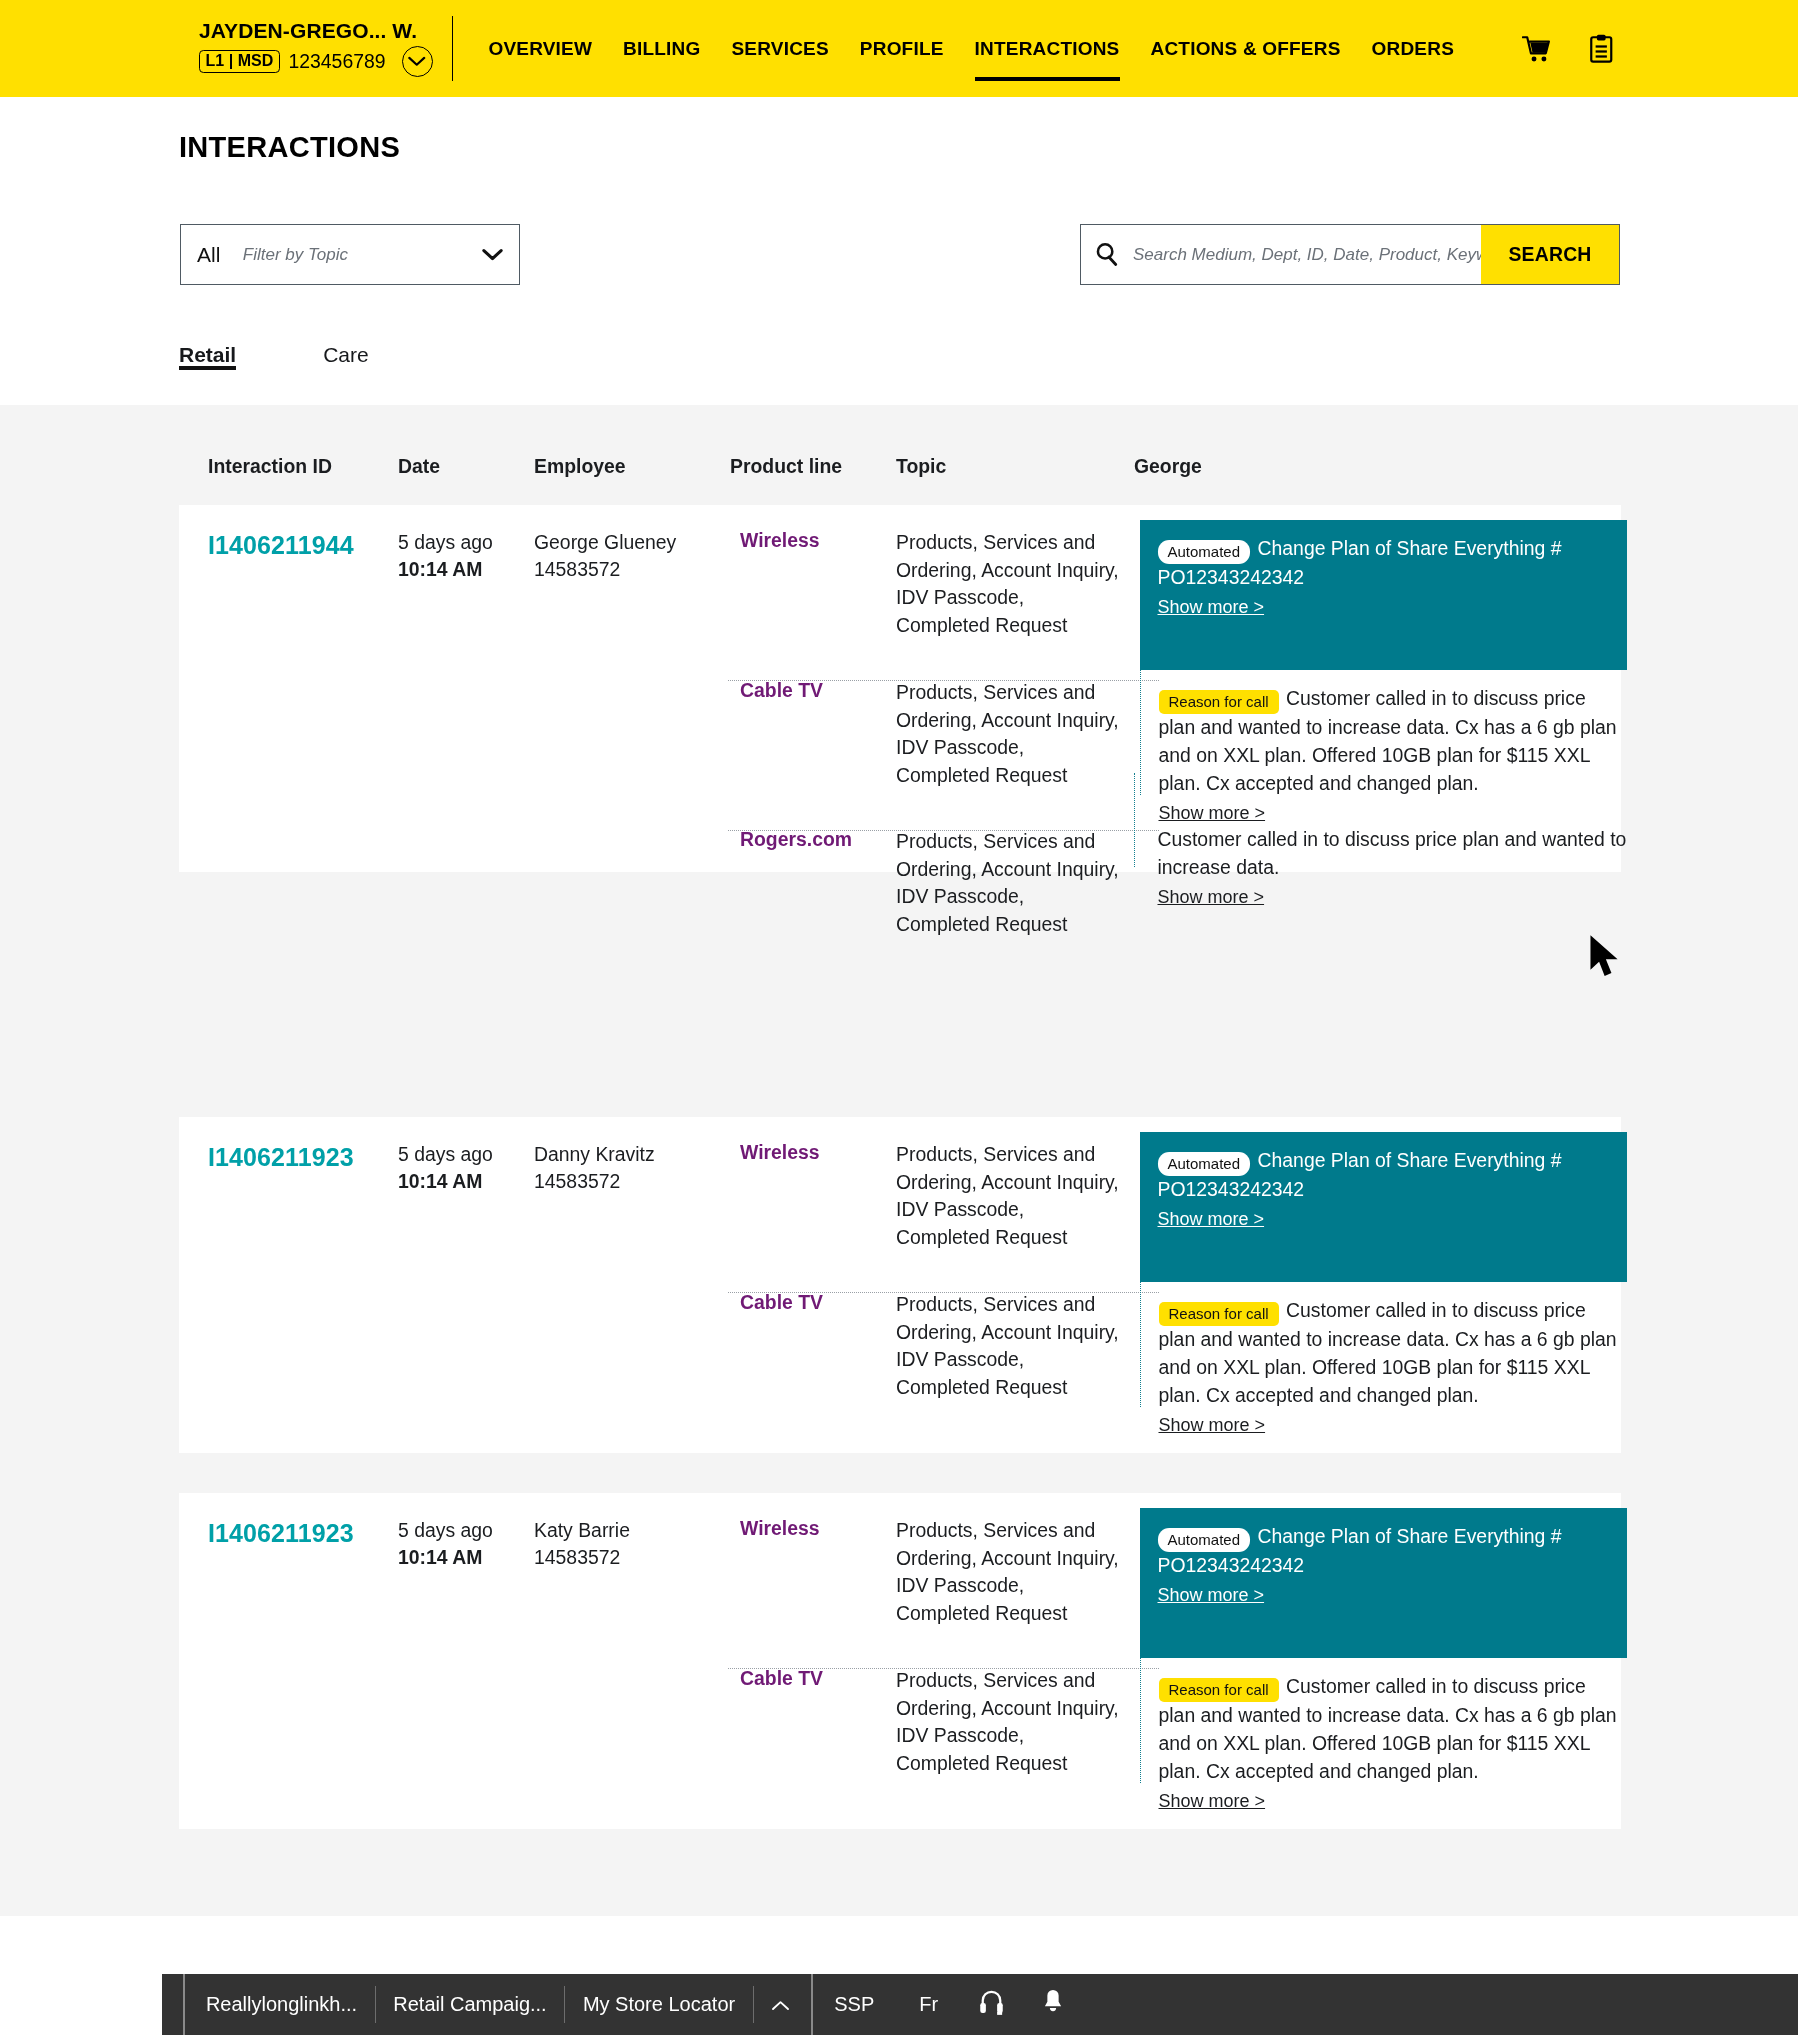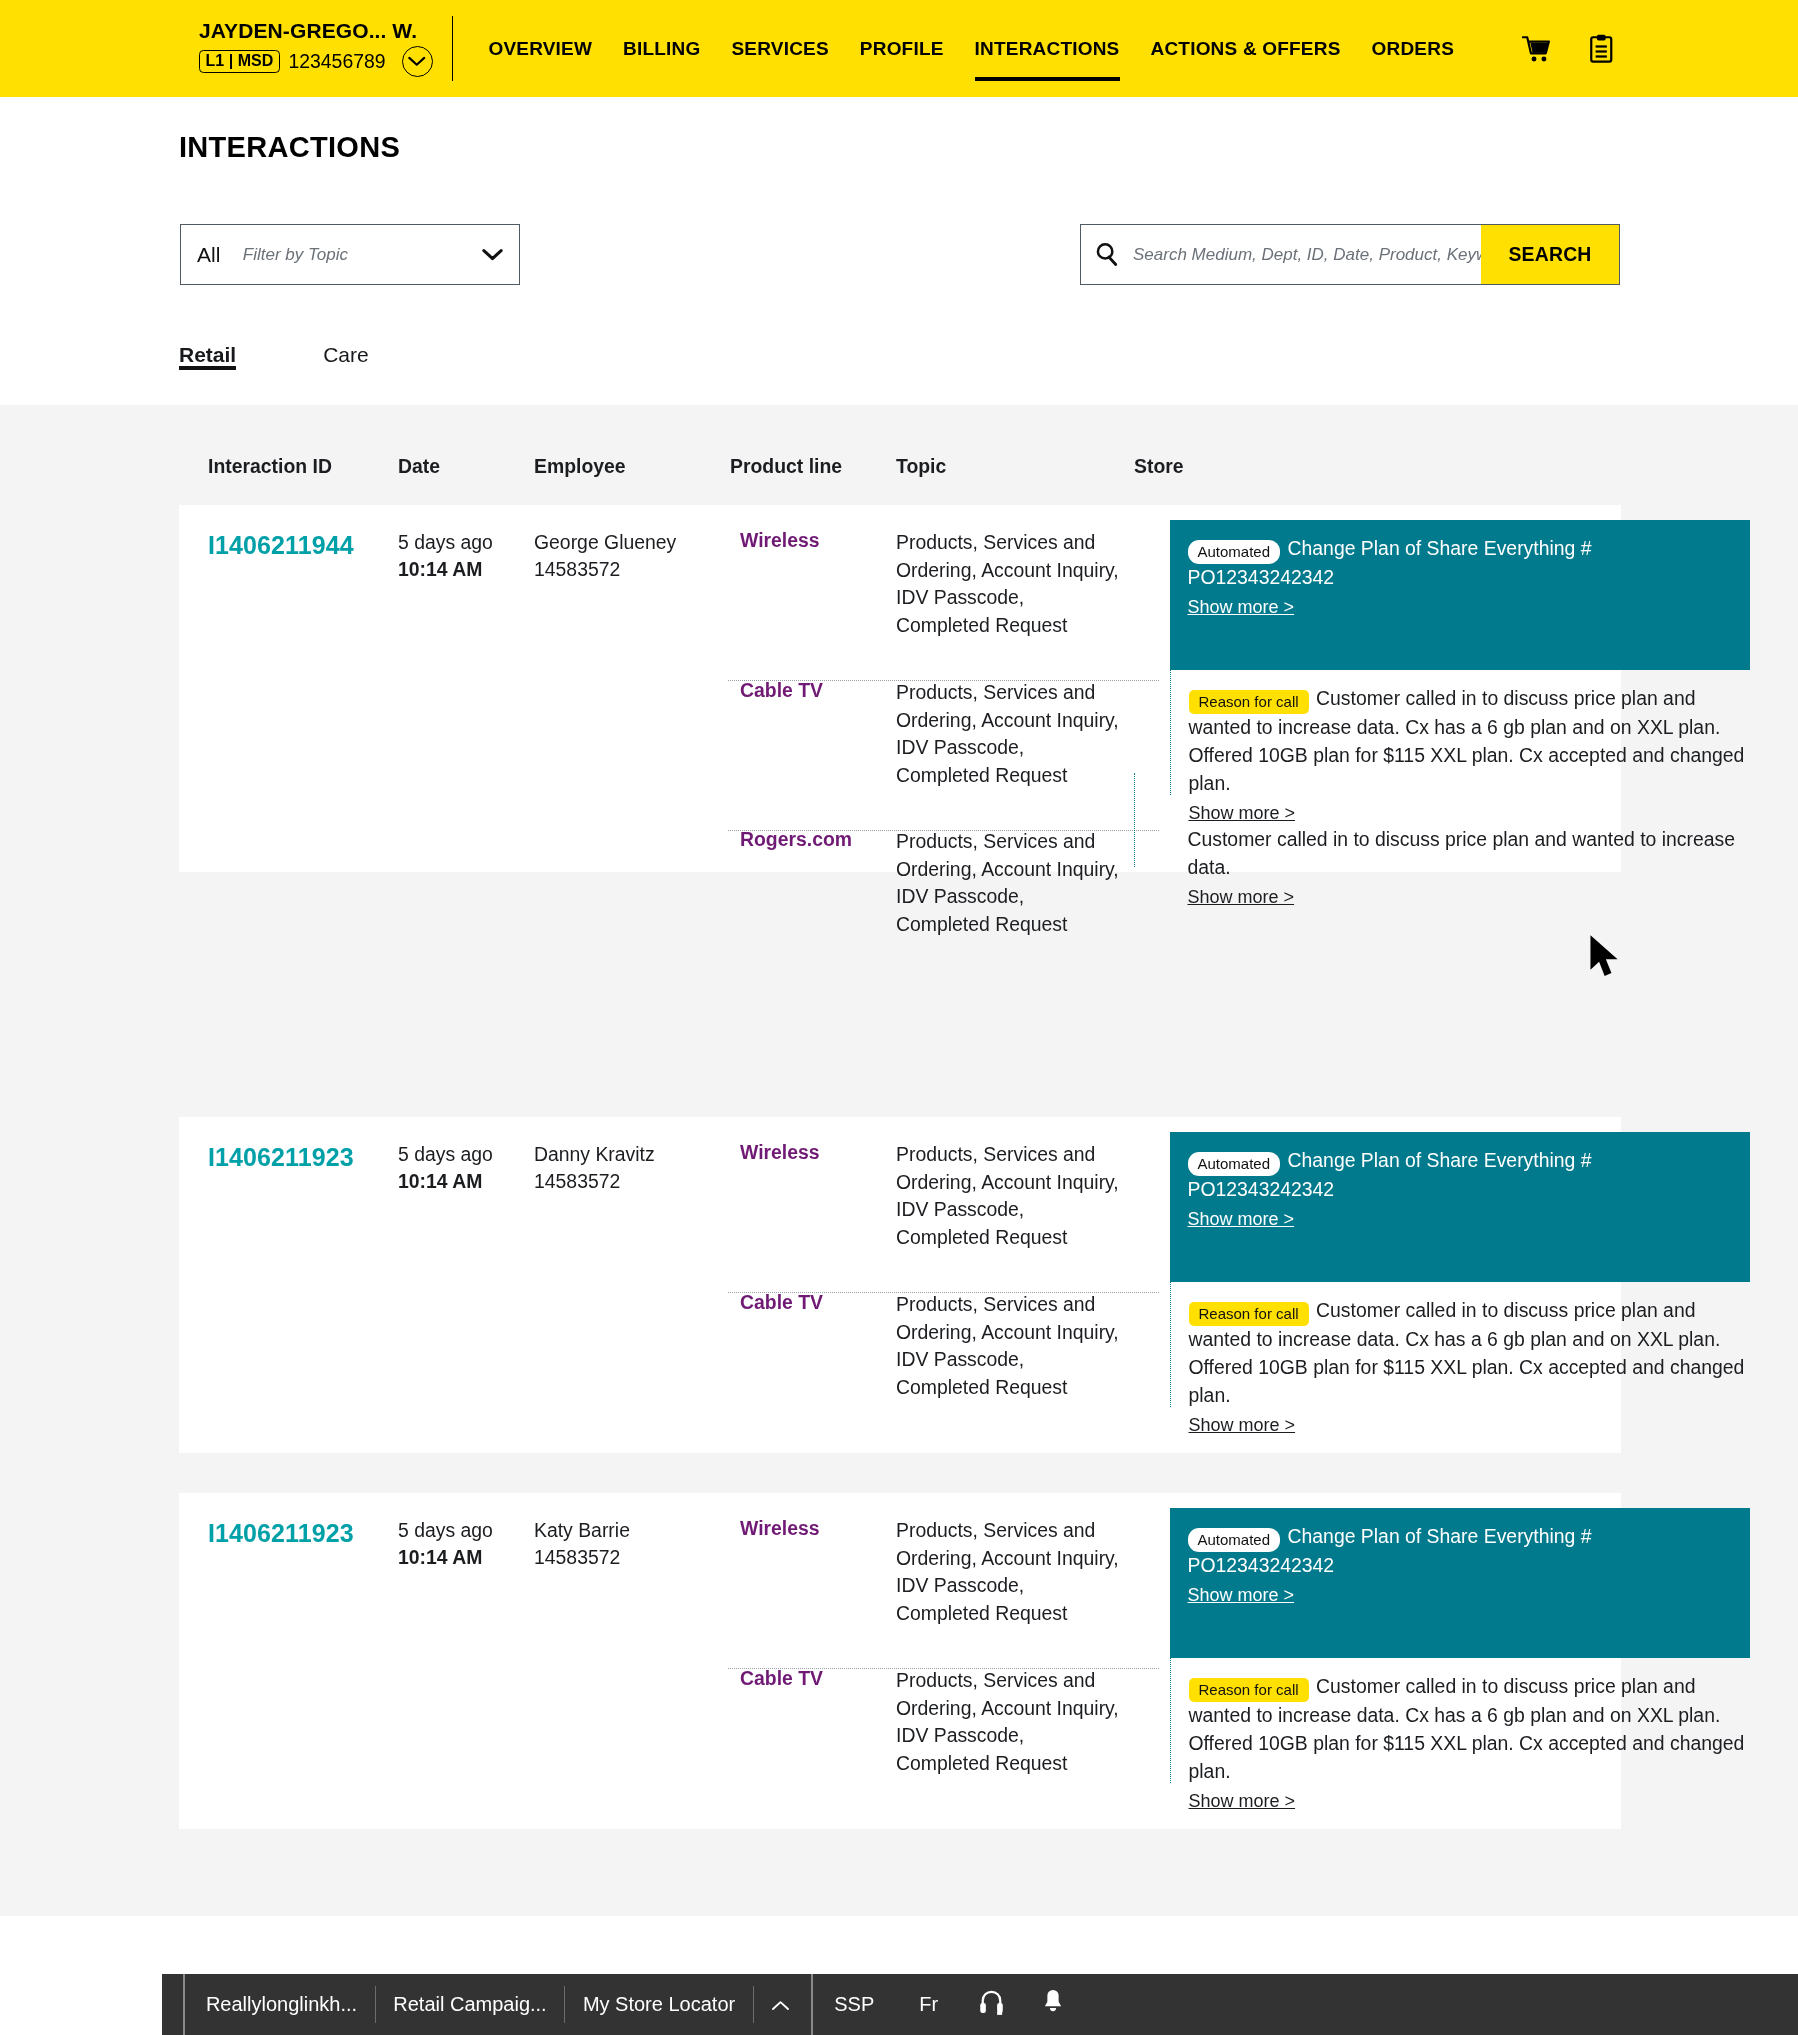--- a/index.html
+++ b/index.html
@@ -118,21 +118,21 @@
   .prodline {
     position:absolute; left: 561px; width: 156px;
     font-size: 19.4px; font-weight: 700; color:#701a75;
   }
   .topiccell {
     position:absolute; left: 717px; width: 226px;
     font-size: 19.4px; color:#1b1d20; line-height: 1.42;
   }
 
   
-  .note { position:absolute; left: 991px; width: 580px; }
+  .note { position:absolute; left: 961px; width: 487px; }
   .note-teal { background:#007A8C; color:#fff; padding: 15px 17.5px 17.5px 17.5px; }
   .note-plain { border-left: 1.9px dotted #127f8f; padding: 15px 0 13.7px 17.5px; color:#1b1d20; }
   .badge {
     display:inline-block; background:#fff; color:#111; border-radius: 11.2px;
     font-size: 15px; padding: 2.5px 10px 3.7px 10px; line-height:1.2;
     vertical-align: middle; margin-right: 7.5px;
   }
   .badge-yellow { background:#FFE000; color:#111; border-radius: 5px; }
   .note-text { font-size: 19.4px; line-height: 1.44; display:inline; }
   .note-body { font-size: 19.4px; line-height: 1.44; }
@@ -240,21 +240,21 @@
     <div class="tab">Care</div>
   </div>
 
   <div class="table-area">
     <div class="col-headers">
       <span class="ch-id">Interaction ID</span>
       <span class="ch-date">Date</span>
       <span class="ch-emp">Employee</span>
       <span class="ch-prod">Product line</span>
       <span class="ch-top">Topic</span>
-      <span class="ch-note">Store</span>
+      <span class="ch-note">George</span>
     </div>
 
     <div class="card" style="top:100px; height:367px;">
       <div class="cell cell-id" style="top:22.5px;">I1406211944</div>
       <div class="cell cell-date" style="top:24px;">
         <span>5 days ago</span>
         <b>10:14 AM</b>
       </div>
       <div class="cell cell-emp" style="top:24px;">
         <span>George Glueney</span>

